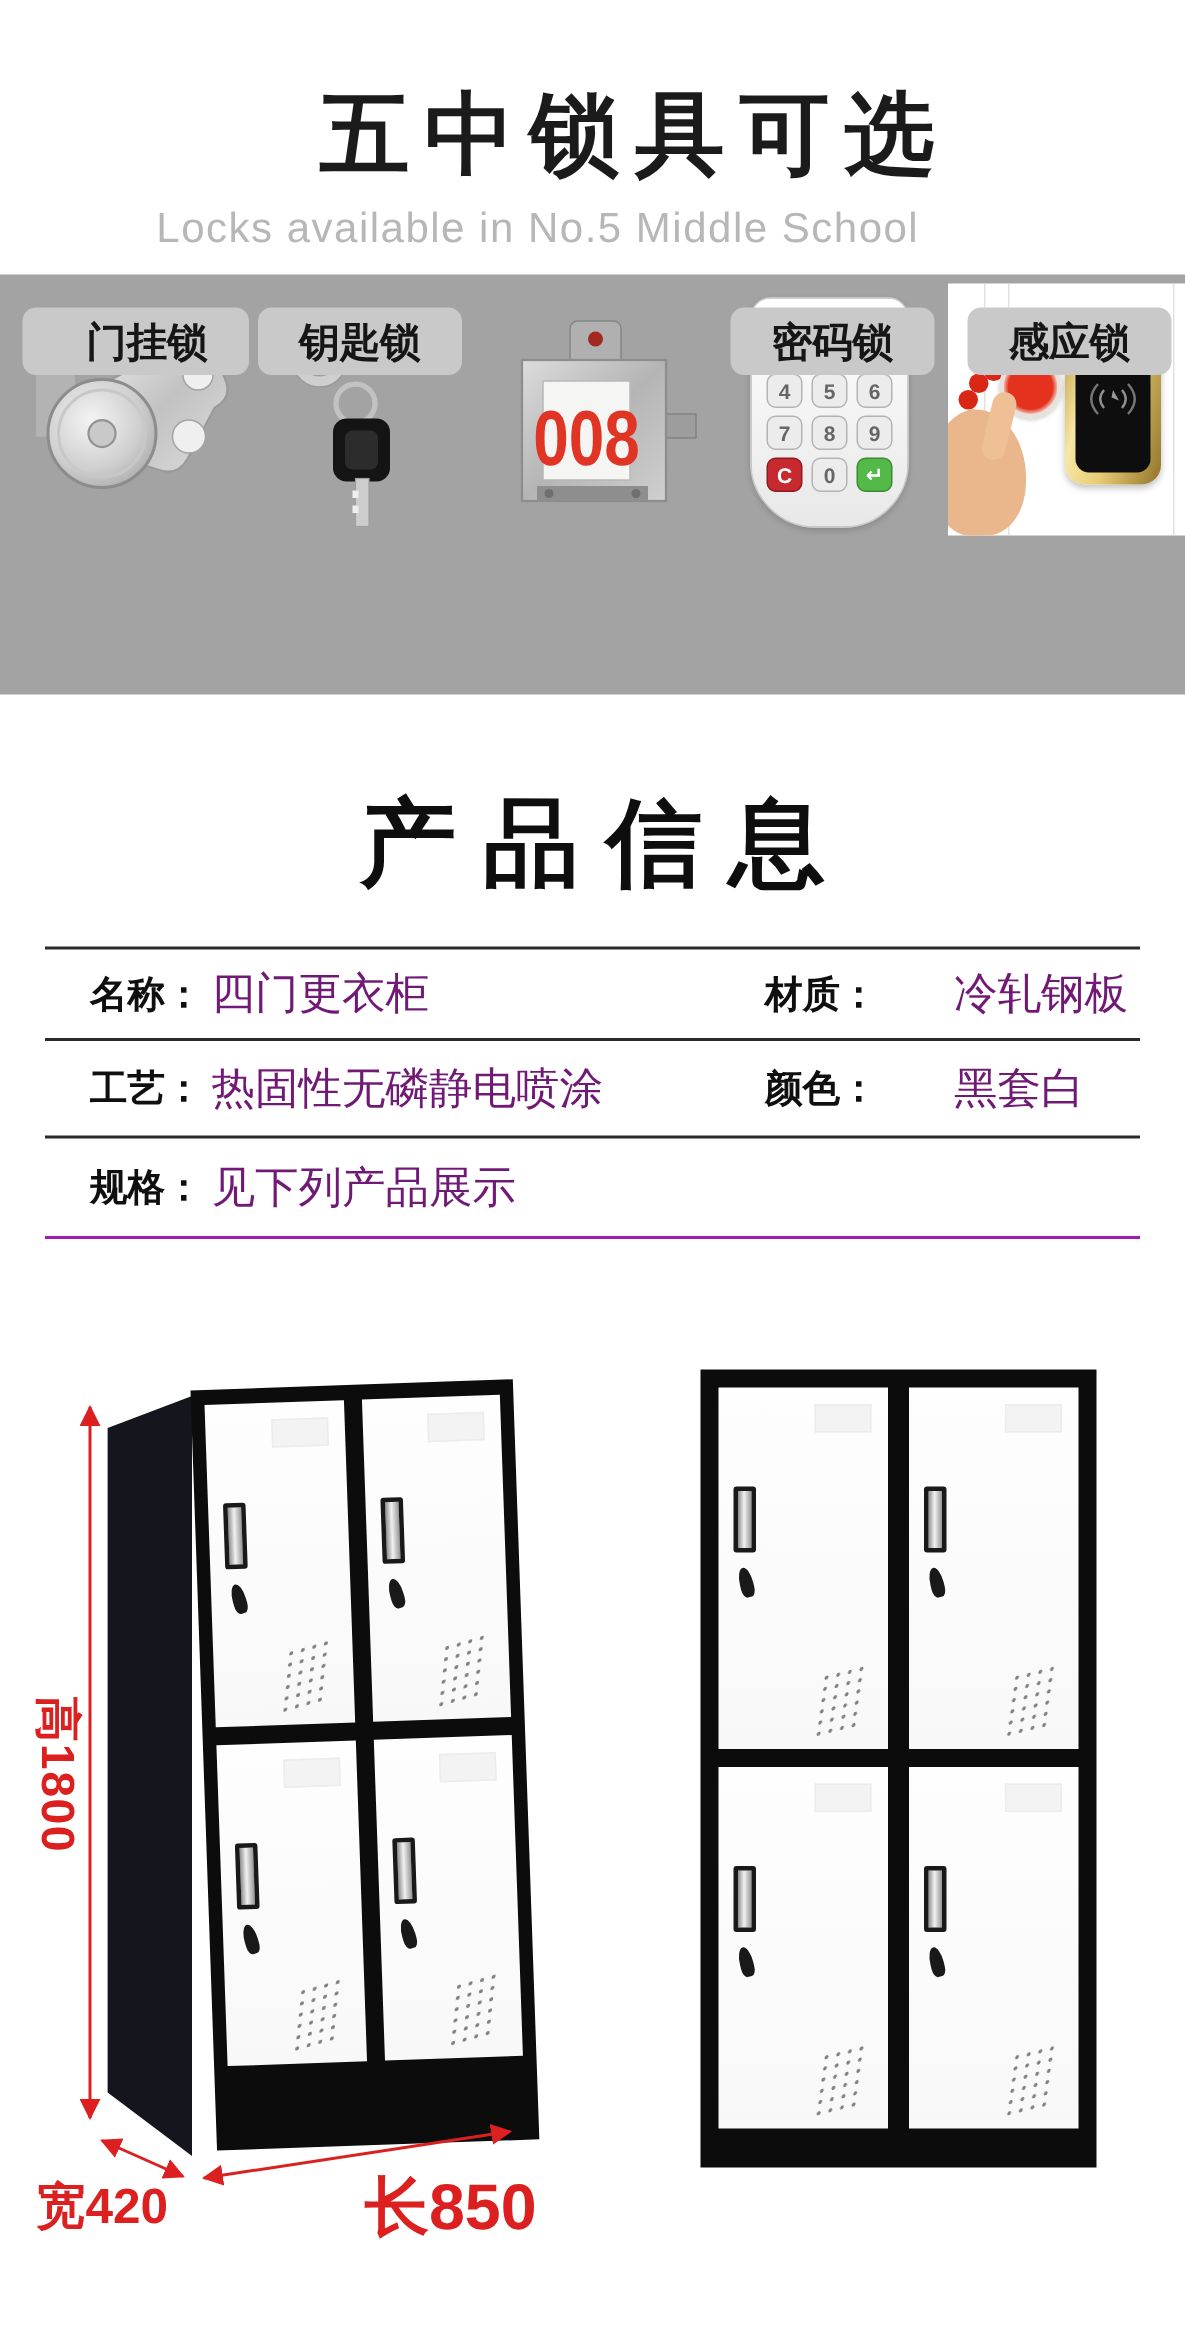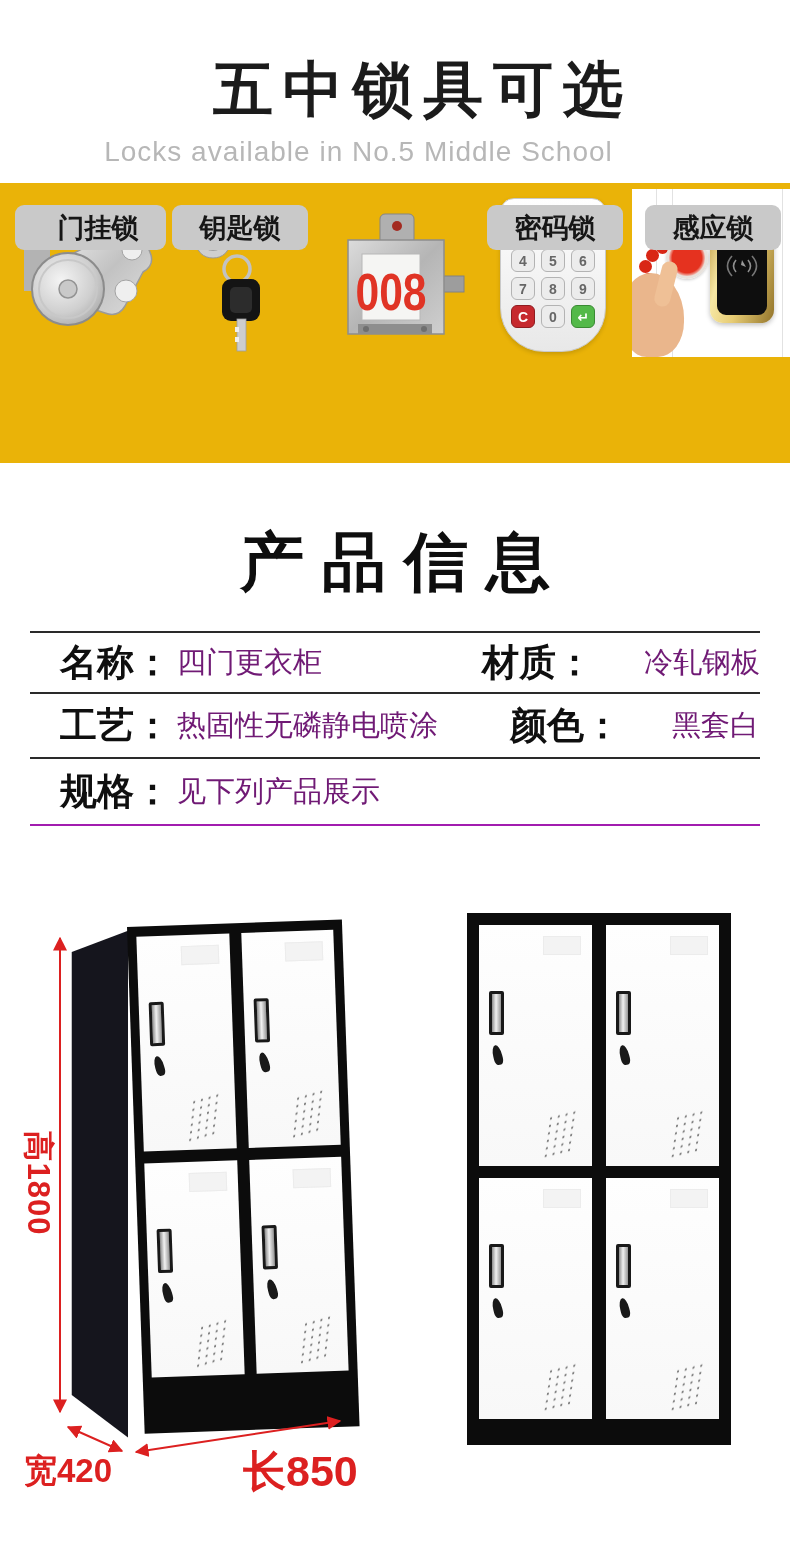--- a/index.html
+++ b/index.html
@@ -4,21 +4,21 @@
 <style>
   html,body{margin:0;padding:0;background:#fff;}
   .canvas{position:relative;width:790px;height:1567px;background:#ffffff;overflow:hidden;
           font-family:"Liberation Sans","DejaVu Sans",sans-serif;color:#111;}
   
   .hd-title{position:absolute;left:0;top:50px;width:790px;text-align:center;
             font-size:60px;font-weight:900;letter-spacing:10px;color:#1b1b1b;padding-left:28px;}
   .hd-sub{position:absolute;left:0;top:136px;width:675px;text-align:center;
           font-size:28px;font-weight:400;letter-spacing:1px;color:#b7b7b7;margin-left:21px;}
   
-  .band{position:absolute;left:0;top:183px;width:790px;height:280px;background:#eab308;}
+  .band{position:absolute;left:0;top:183px;width:790px;height:280px;background:#a3a3a3;}
   .cell{position:absolute;top:7px;width:158px;height:170px;display:flex;align-items:center;justify-content:center;}
   .cell1{left:0;} .cell2{left:158px;} .cell3{left:316px;} .cell4{left:474px;}
   .cell5{left:632px;width:158px;height:168px;top:6px;background:#ffffff;overflow:hidden;}
   .chip{position:absolute;top:205px;width:136px;height:45px;background:#c9c9c9;border-radius:9px;
         display:flex;align-items:center;justify-content:center;font-size:27px;font-weight:700;color:#161616;}
   .chip1{left:15px;padding-left:15px;} .chip2{left:172px;} .chip3{left:329px;} .chip4{left:487px;} .chip5{left:645px;}
   
   .keypad{position:relative;width:104px;height:152px;background:linear-gradient(180deg,#ffffff,#e8e8e8);
           border:1px solid #c9c9c9;border-radius:14px 14px 44px 44px;box-shadow:0 2px 4px rgba(0,0,0,.15);}
   .leds{position:absolute;left:16px;top:8px;display:flex;gap:5px;}
@@ -45,21 +45,21 @@
   .finger{position:absolute;left:26px;top:72px;width:16px;height:46px;background:#efc096;border-radius:8px;
           transform:rotate(14deg);}
   
   .pi-title{position:absolute;left:0;top:519px;width:790px;text-align:center;
             font-size:64px;font-weight:900;letter-spacing:18px;text-indent:18px;color:#0e0e0e;}
   .pi-table{position:absolute;left:30px;top:631px;width:730px;}
   .pi-row{display:flex;align-items:center;border-top:2px solid #2a2a2a;padding-left:30px;box-sizing:border-box;}
   .pi-row1{height:61px;} .pi-row2{height:65px;} .pi-row3{height:69px;border-bottom:2px solid #a21caf;}
   .pi-col-l{width:450px;display:flex;align-items:center;}
   .pi-col-r{display:flex;align-items:center;gap:45px;}
-  .pi-label{font-size:37px;font-weight:800;color:#0f0f0f;white-space:nowrap;}
+  .pi-label{font-size:25px;font-weight:800;color:#0f0f0f;white-space:nowrap;}
   .pi-value{font-size:29px;font-weight:400;color:#701a75;margin-left:6px;white-space:nowrap;}
   
   .left-locker{position:absolute;left:52px;top:918px;width:298px;height:532px;}
   .ll-side{position:absolute;left:18px;top:0;width:58px;height:530px;background:#15151d;
            clip-path:polygon(3% 6.4%,100% 2.4%,100% 98%,3% 90%);}
   .ll-front{position:absolute;left:75px;top:9px;width:215px;height:507px;background:#0c0c0c;
             transform:rotate(-2deg);transform-origin:0 0;}
   .ll-doors{position:absolute;left:9px;top:10px;width:197px;height:441px;display:grid;
             grid-template-columns:1fr 1fr;grid-template-rows:1fr 1fr;gap:12px;}
   .right-locker{position:absolute;left:467px;top:913px;width:264px;height:532px;background:#0c0c0c;}

